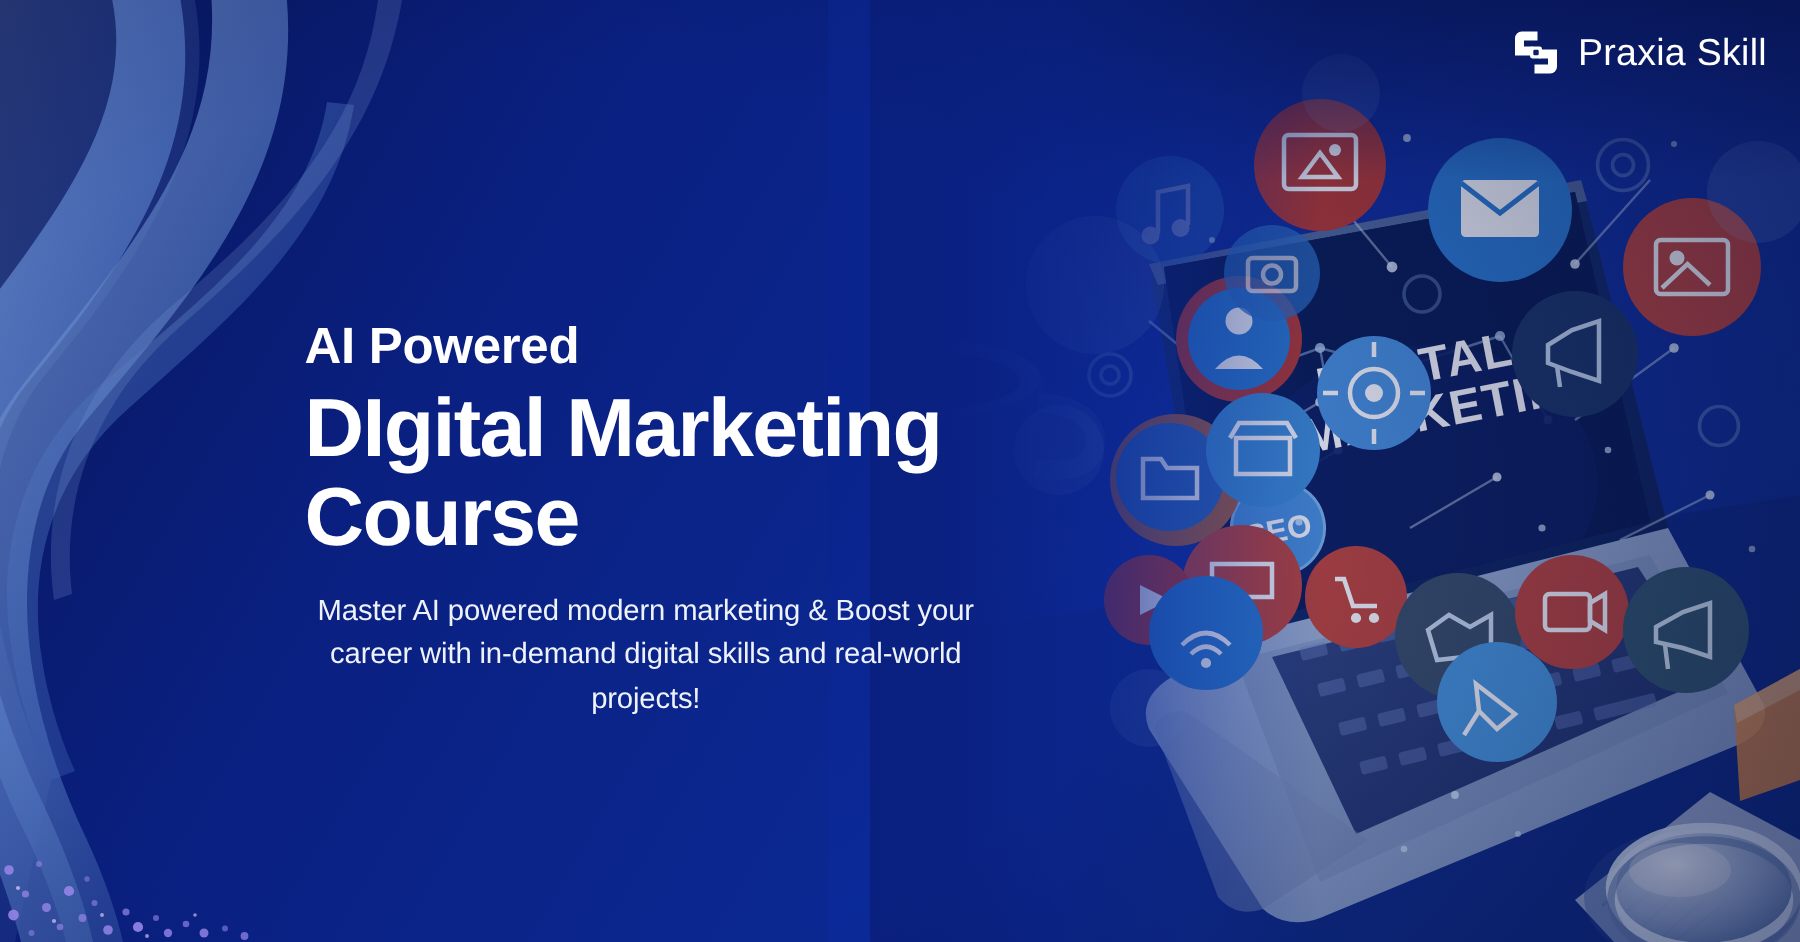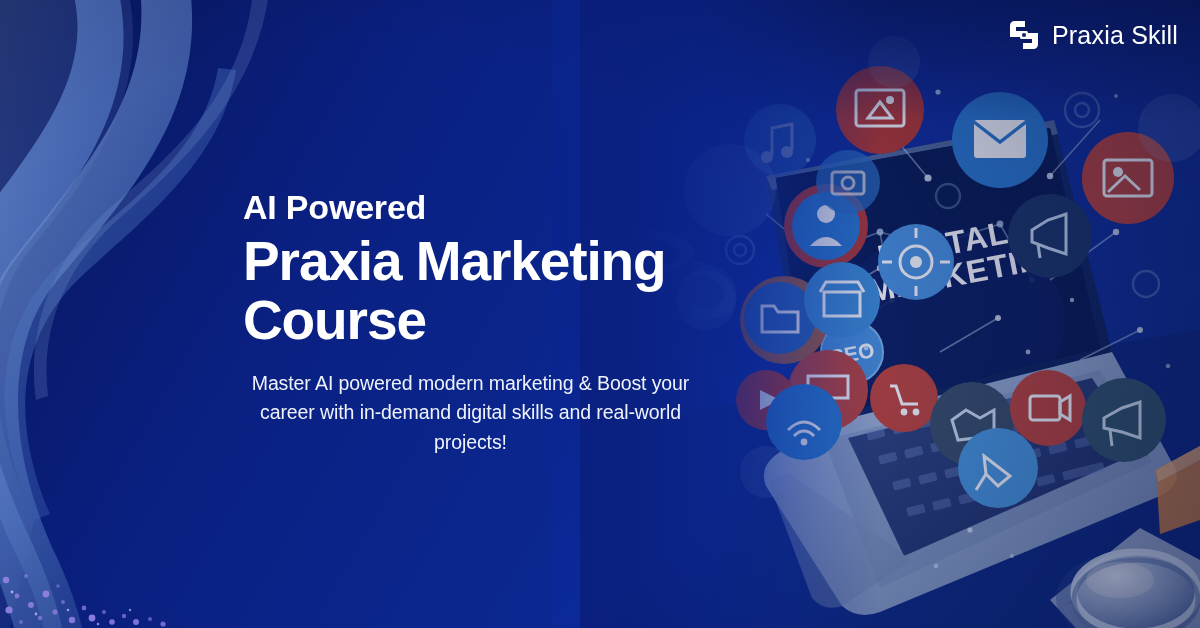--- a/index.html
+++ b/index.html
@@ -80,24 +80,23 @@
     font-size:25px;
     letter-spacing:0.2px;
     font-weight:500;
     white-space:nowrap;
   }
   .logo-text .sk { display:inline-block; }
 
   
   .content {
     position:absolute;
-    left:203px; top:188px;
+    left:203px; top:212px;
     width:500px;
     z-index:30;
-    margin-left:40px;
   }
   .eyebrow {
     color:#ffffff;
     font-size:34px;
     font-weight:bold;
     letter-spacing:-0.2px;
     line-height:1.12;
     margin-bottom:6px;
   }
   .headline {
@@ -539,17 +538,17 @@
         <path d="M31,26.5 A4.5,4.5 0 0 1 26.5,31 L16,31 L16,25 L25,25 L25,21 L19,21 L19,15 L31,15 Z" fill="#ffffff"></path>
         <rect x="13" y="13" width="8" height="8" rx="1.6" fill="#ffffff"></rect>
         <rect x="15.2" y="15.2" width="3.6" height="3.6" rx="0.8" fill="#0b1f6b"></rect>
       </svg>
     </span>
     <span class="logo-text"><span>Praxia </span><span class="sk">Skill</span></span>
   </div>
 
   <div class="content">
     <div class="eyebrow">AI Powered</div>
-    <div class="headline">Praxia Marketing Course</div>
+    <div class="headline">DIgital Marketing Course</div>
     <div class="subtitle">Master AI powered modern marketing &amp; Boost your career with in-demand digital skills and real-world projects!</div>
   </div>
 
 </div>
 
 </body></html>

